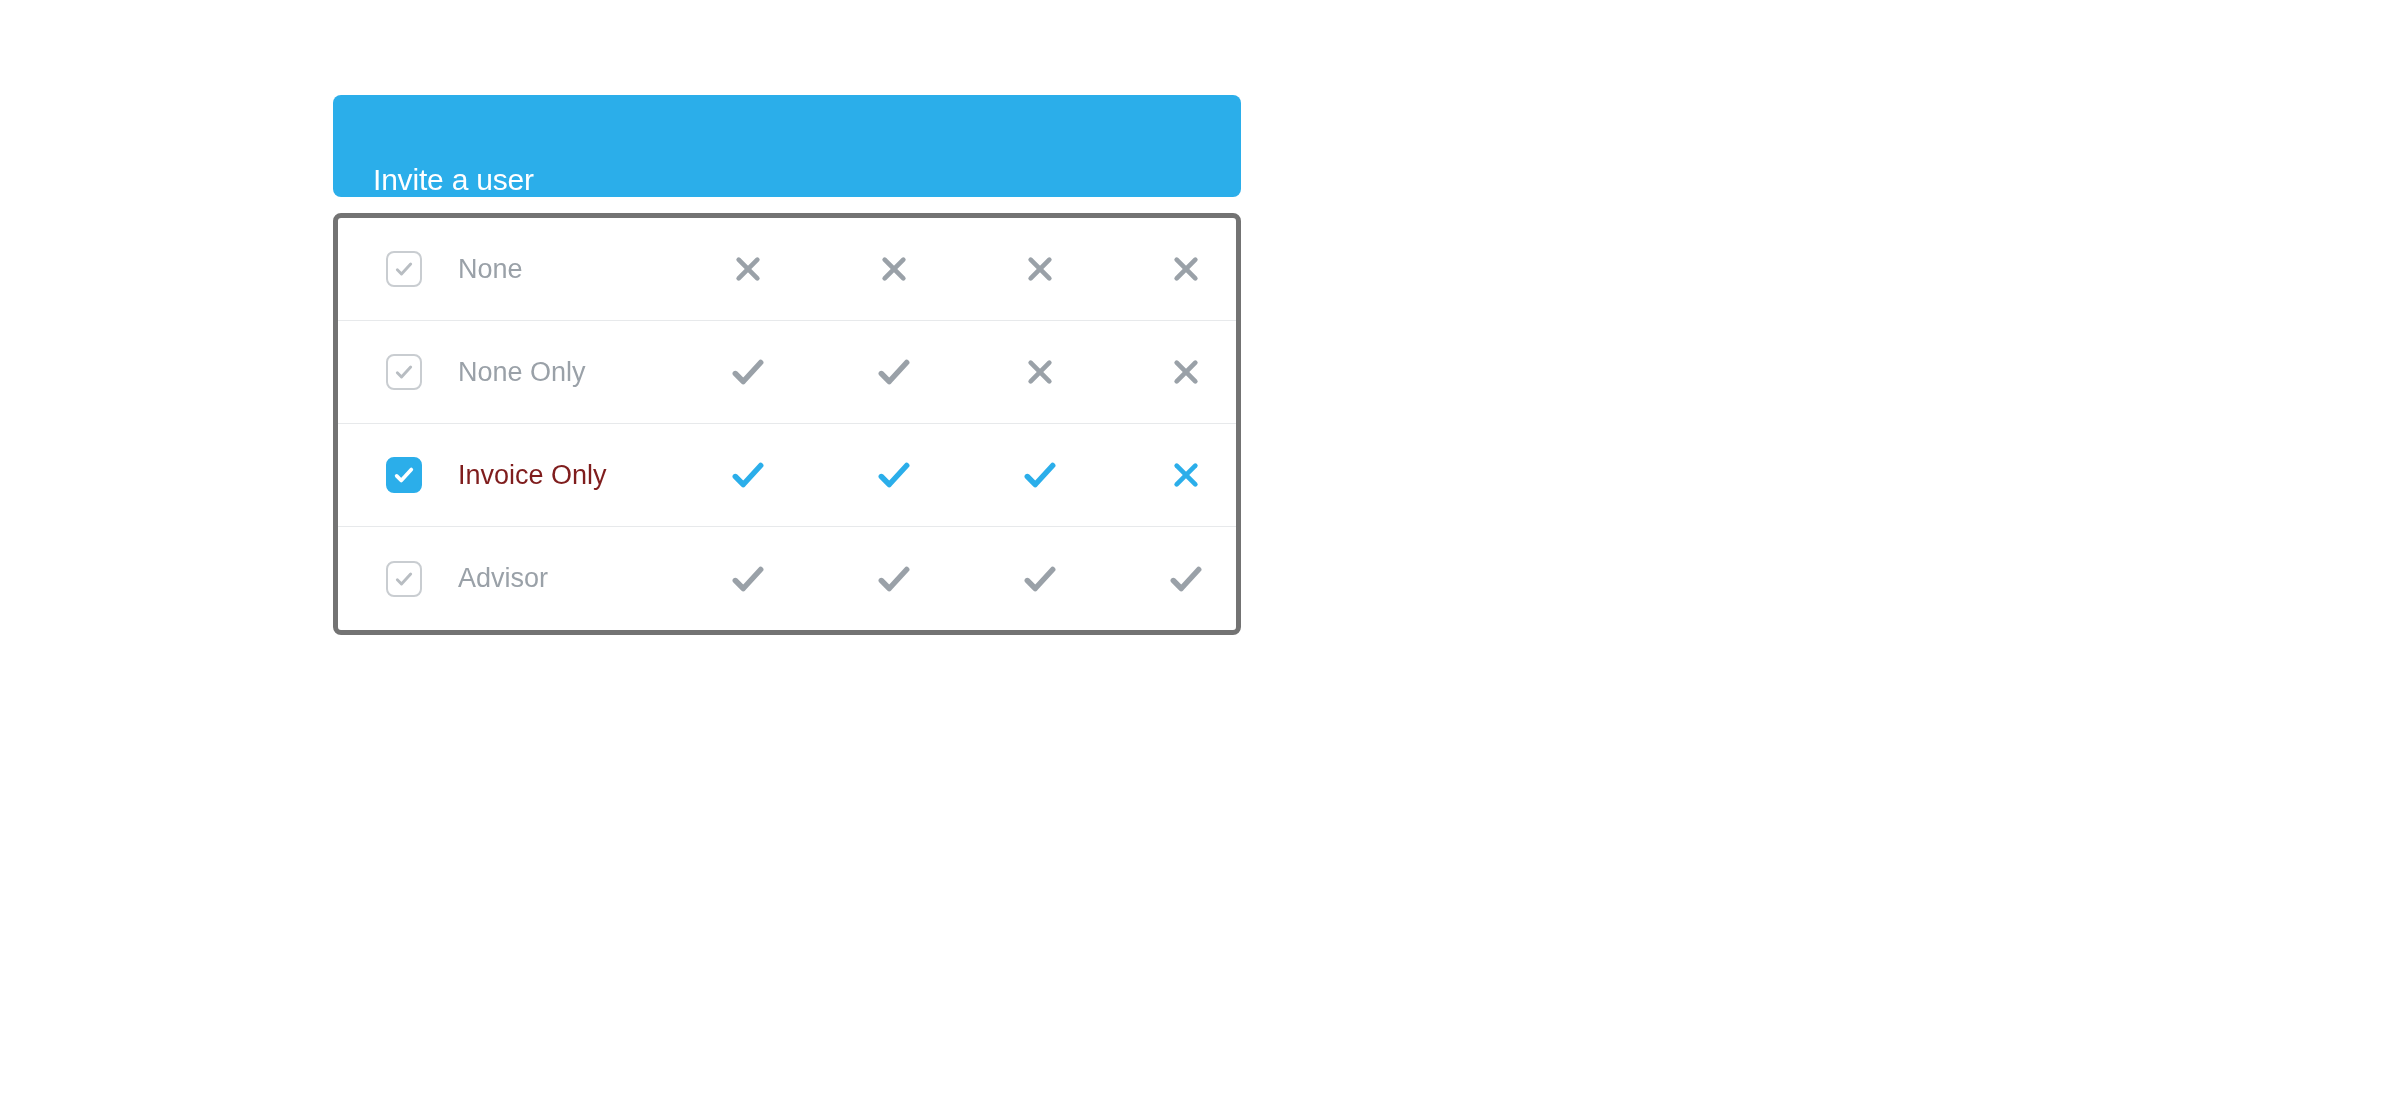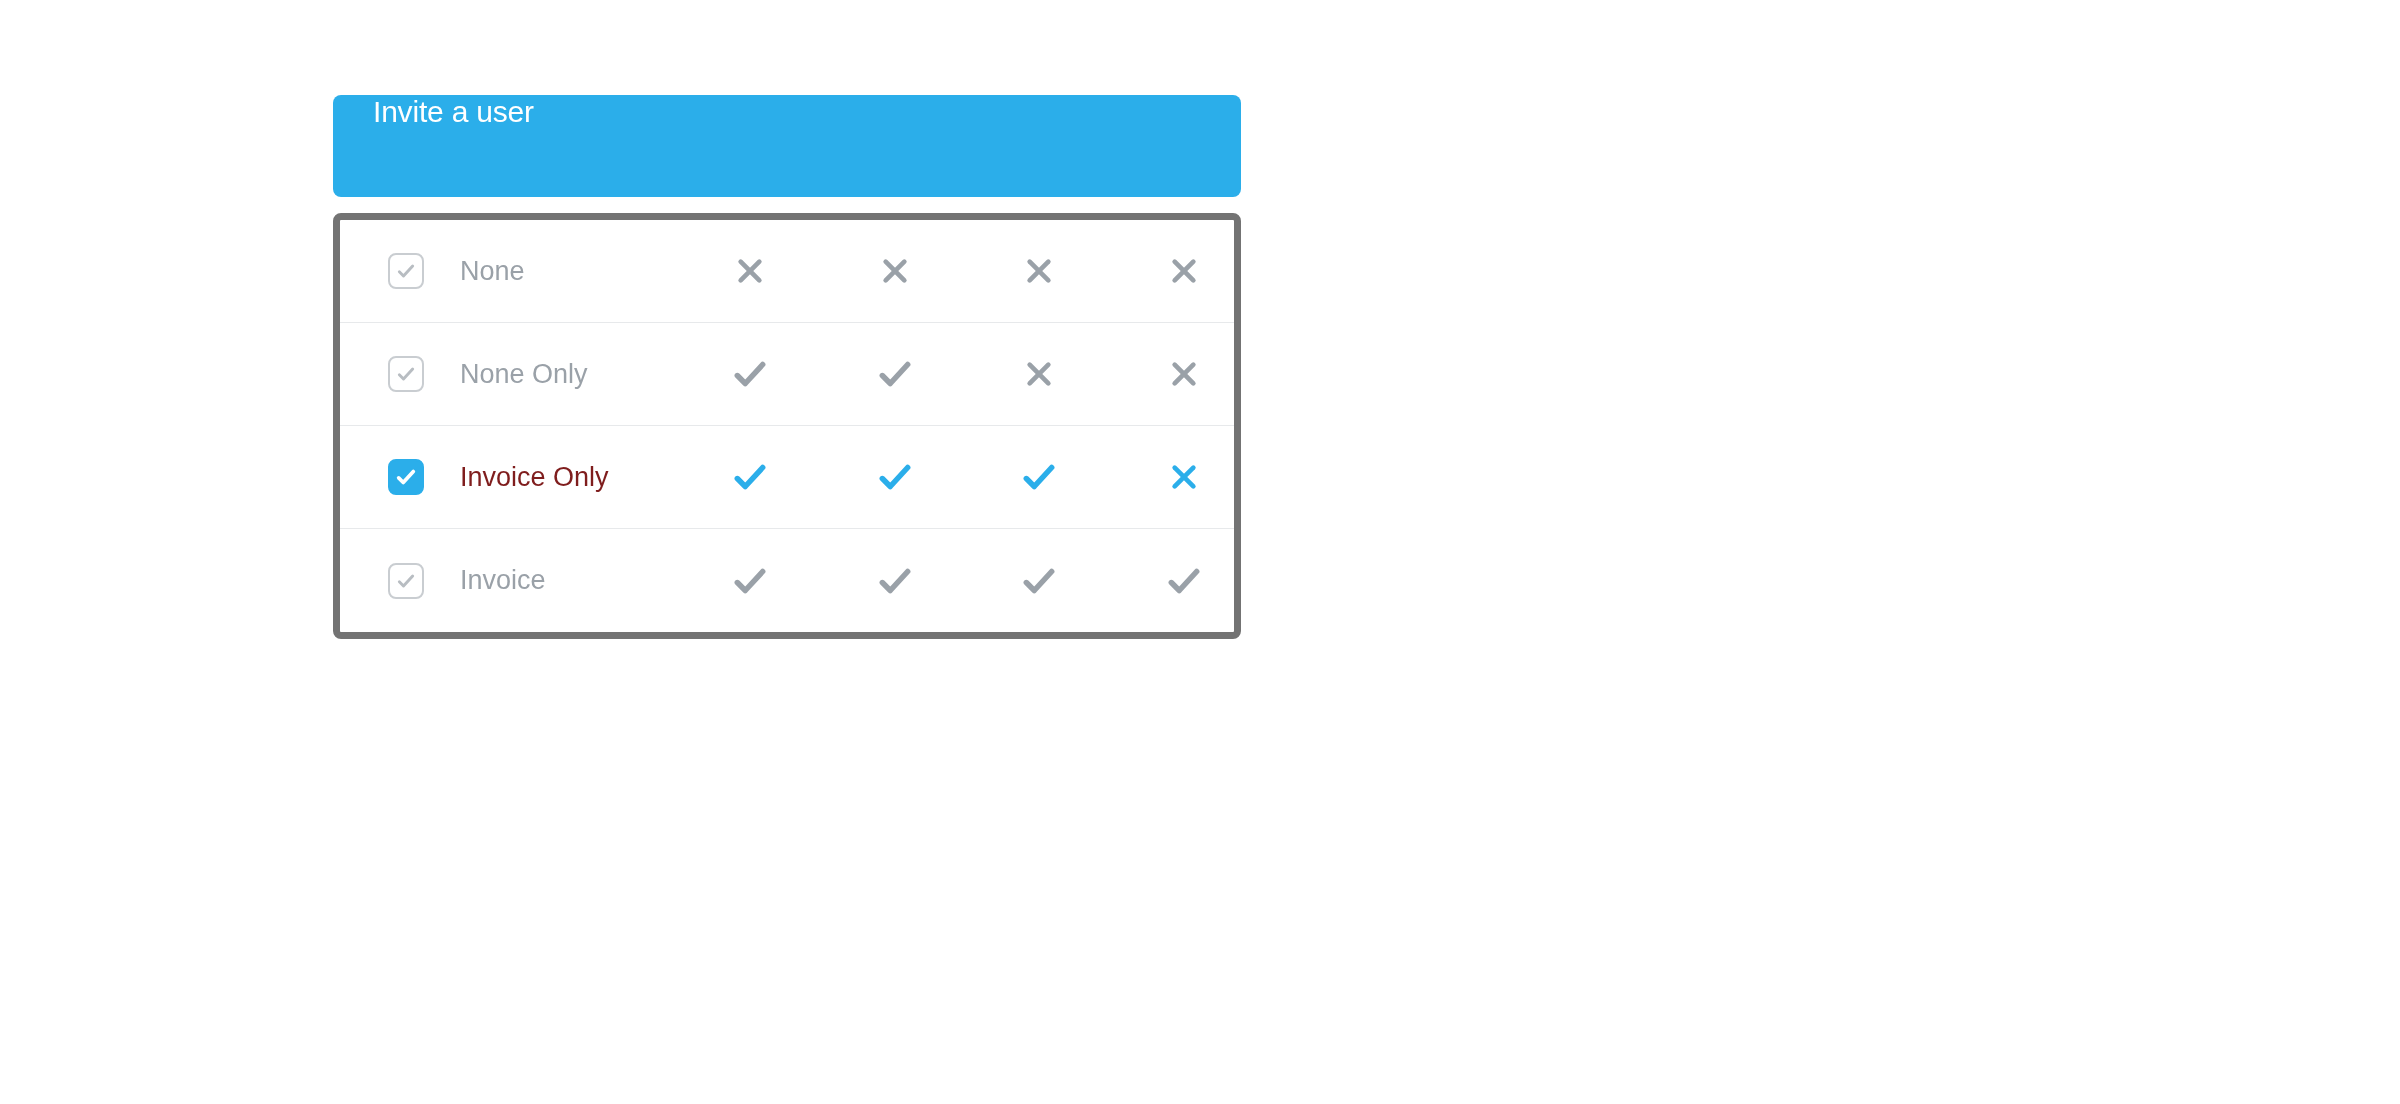--- a/index.html
+++ b/index.html
@@ -16,29 +16,29 @@
     left: 333px;
     top: 95px;
     width: 908px;
   }
   .header {
     background: #2BAEEA;
     color: #ffffff;
     height: 102px;
     border-radius: 8px;
     display: flex;
-    align-items: flex-start;
+    align-items: flex-end;
     padding-left: 40px;
     font-size: 30px;
     font-weight: 500;
     margin-bottom: 16px;
     letter-spacing: -0.2px;
   }
   .panel {
-    border: 7px solid #737373;
+    border: 5px solid #737373;
     border-radius: 8px;
     background: #ffffff;
   }
   .row {
     display: flex;
     align-items: center;
     height: 103px;
     padding-left: 48px;
     padding-right: 30px;
     border-bottom: 1px solid #e7e9eb;
@@ -198,21 +198,21 @@
           </div>
       </div>
     </div>
 
     <div class="row">
       <div class="checkbox checkbox-off">
         <svg width="20" height="20" viewBox="0 0 24 24" fill="none" stroke-width="3.5" stroke-linecap="round" stroke-linejoin="round">
             <polyline points="4 13 9 18 20 6"></polyline>
           </svg>
       </div>
-      <div class="label label-default">Invoice</div>
+      <div class="label label-default">Advisor</div>
       <div class="cells">
         <div class="cell grey">
             <svg width="38" height="38" viewBox="0 0 24 24" fill="none" stroke-width="3.5" stroke-linecap="round" stroke-linejoin="round">
               <polyline points="4 13 9 18 20 6"></polyline>
             </svg>
           </div>
         <div class="cell grey">
             <svg width="38" height="38" viewBox="0 0 24 24" fill="none" stroke-width="3.5" stroke-linecap="round" stroke-linejoin="round">
               <polyline points="4 13 9 18 20 6"></polyline>
             </svg>

